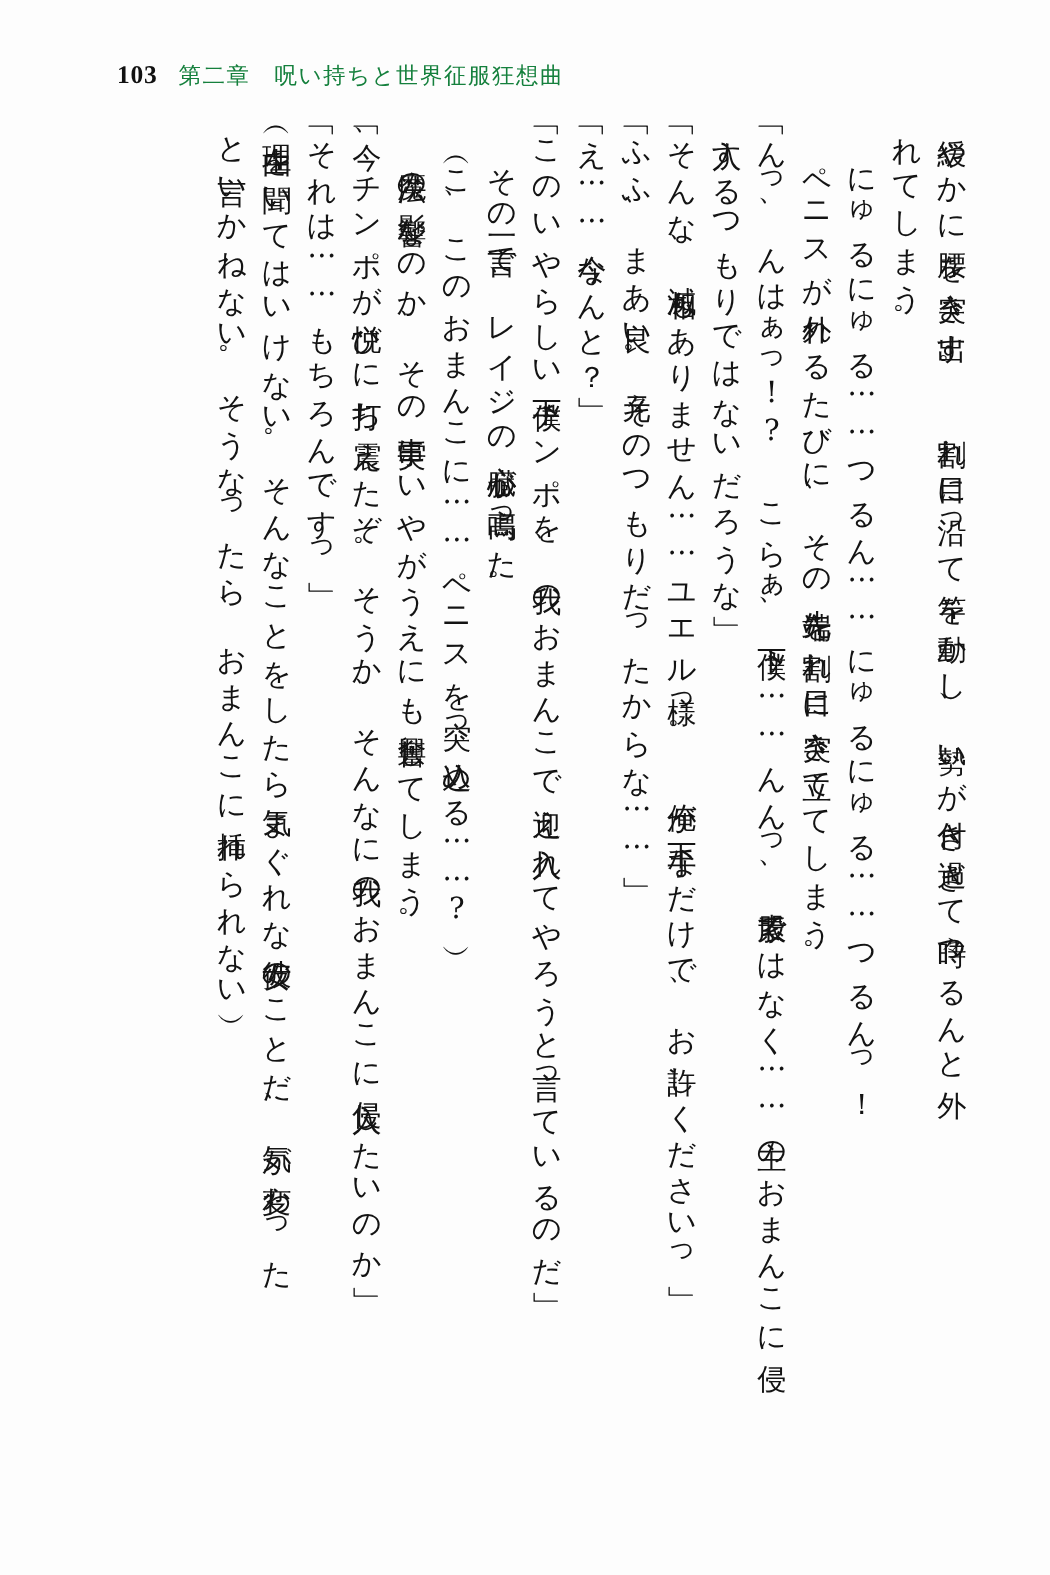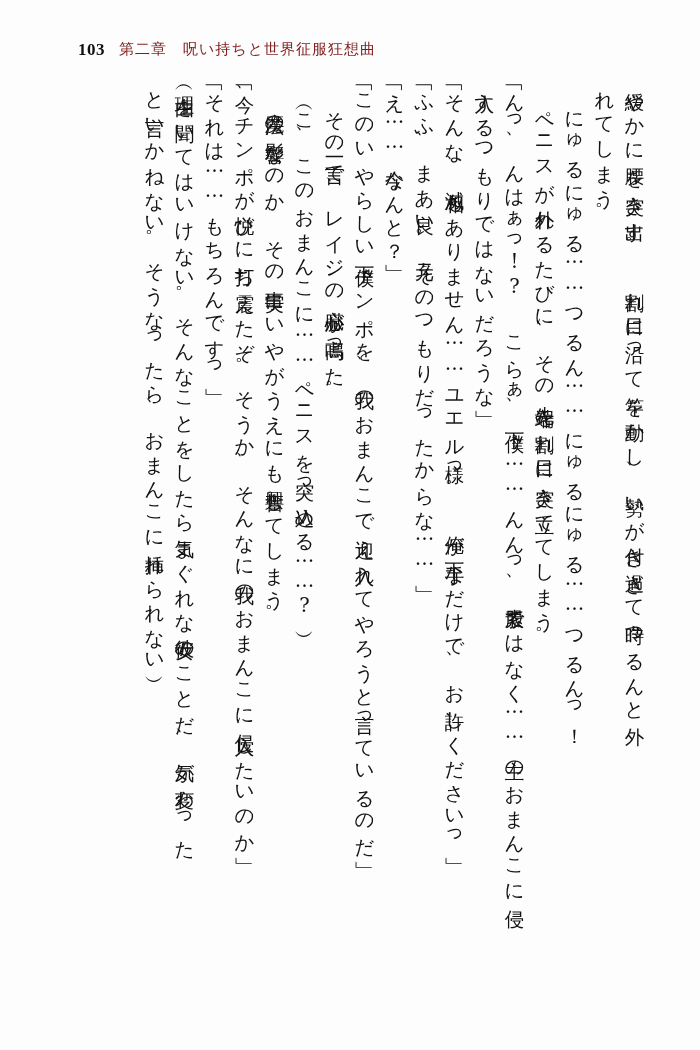--- a/index.html
+++ b/index.html
@@ -20,34 +20,34 @@
     height: 1050px;
     box-sizing: border-box;
     background: #fdfdfd;
   }
   
   .header {
     position: absolute;
     top: 40px;
     left: 78px;
     display: flex;
-    align-items: flex-start;
+    align-items: center;
     gap: 14px;
     white-space: nowrap;
   }
   .page-number {
     font-size: 17px;
     font-weight: bold;
     letter-spacing: 0.5px;
     color: #111;
   }
   .running-title {
     font-size: 15px;
     letter-spacing: 1px;
-    color: #7f1d1d;
+    color: #15803d;
     font-family: "Liberation Sans", sans-serif;
   }
   
   .body-area {
     position: absolute;
     top: 78px;
     left: 62px;
     width: 582px;
     height: 930px;
     display: flex;

